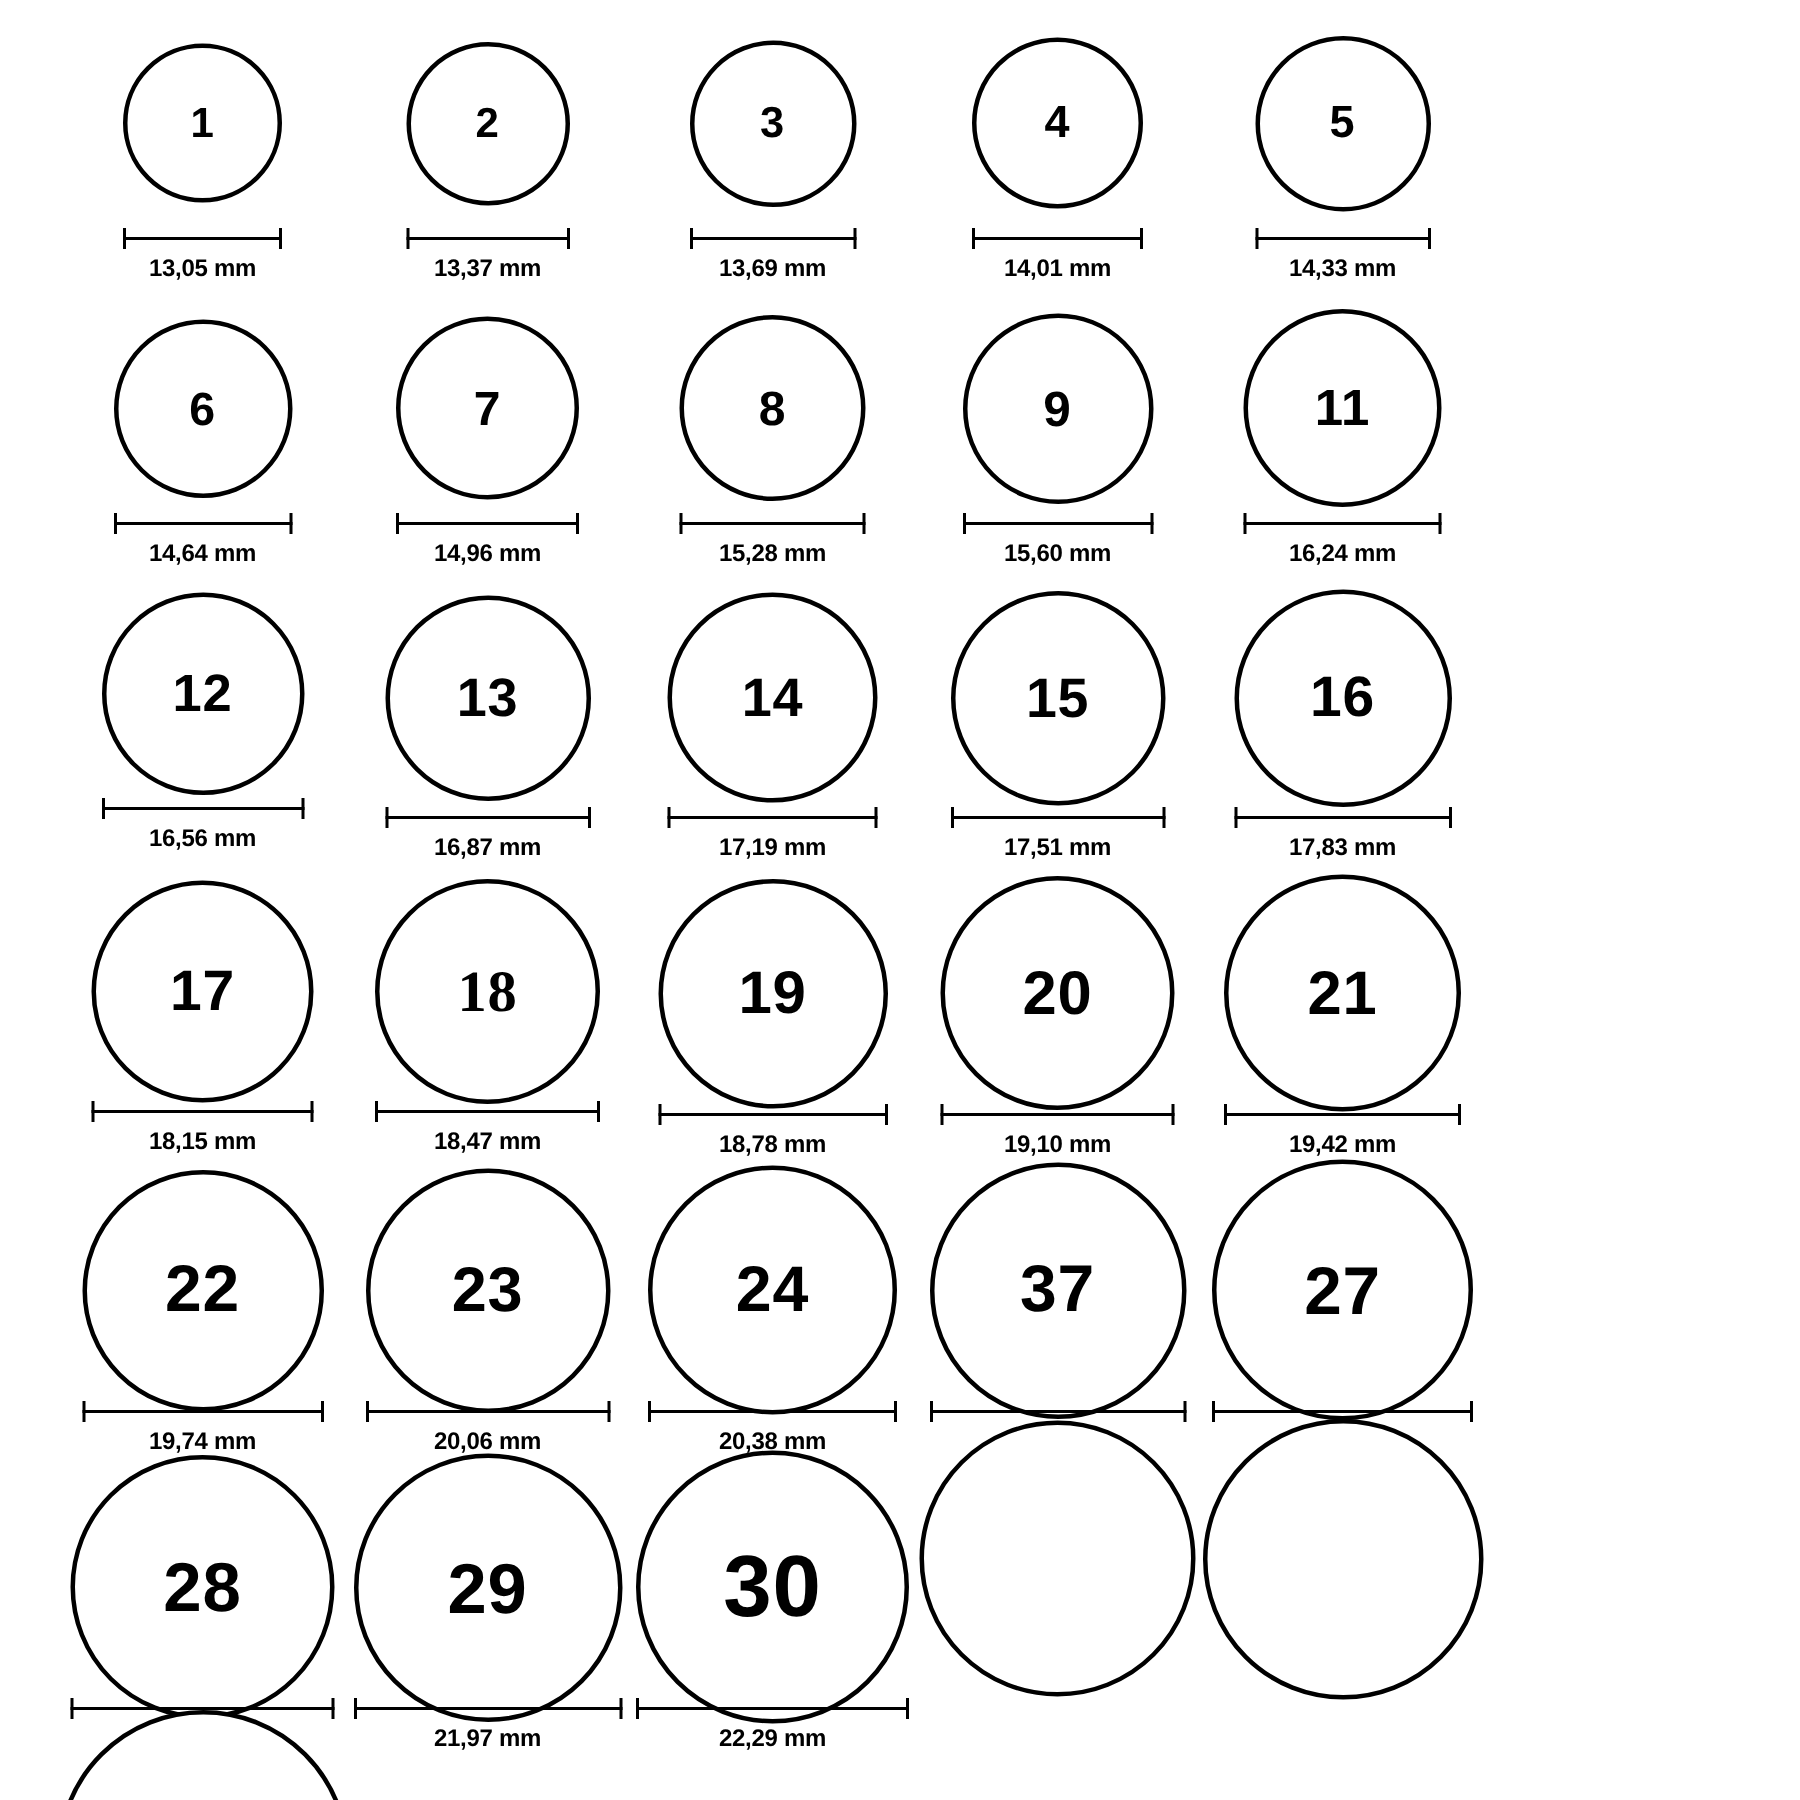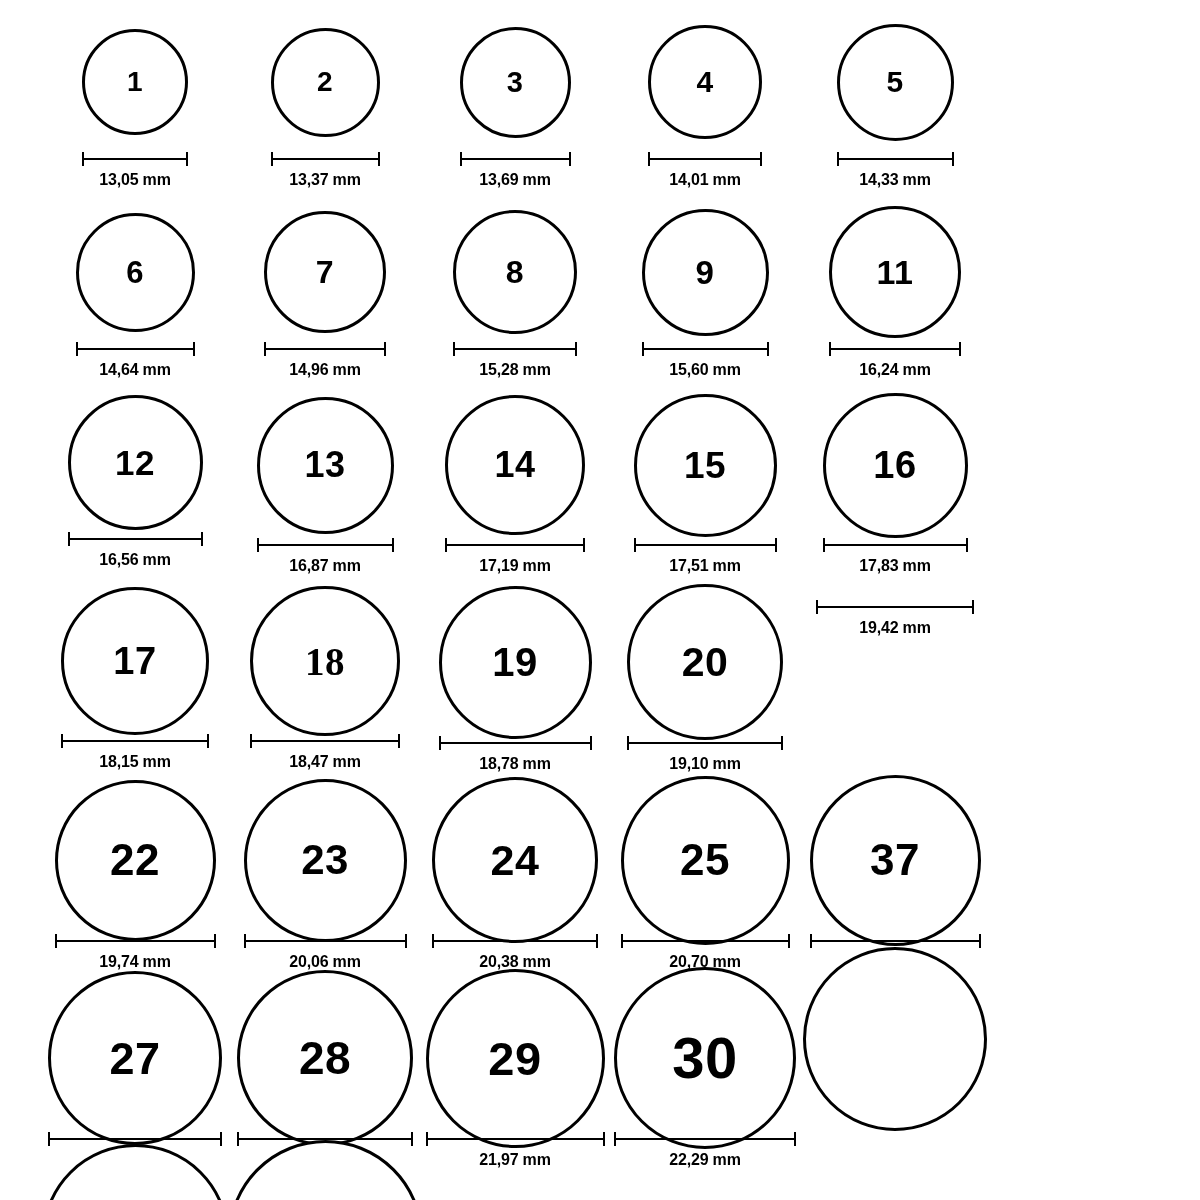--- a/index.html
+++ b/index.html
@@ -330,20 +330,25 @@
           </div>
         </div>
         <div class="measure" style="width: 156px;">
           <div class="bar"></div>
           <div class="tick left"></div>
           <div class="tick right"></div>
         </div>
         <div class="label">19,10 mm</div>
       </div>
       <div class="cell" style="height: 198px;">
+        <div class="ring-wrap" style="height: 136px;">
+          <div class="ring" style="width: 158px; height: 158px;">
+            <span class="ring-number" style="font-size: 41px;">21</span>
+          </div>
+        </div>
         <div class="measure" style="width: 158px;">
           <div class="bar"></div>
           <div class="tick left"></div>
           <div class="tick right"></div>
         </div>
         <div class="label">19,42 mm</div>
       </div>
       <div class="cell" style="height: 198px;">
         <div class="ring-wrap" style="height: 136px;">
           <div class="ring" style="width: 161px; height: 161px;">
@@ -375,33 +380,20 @@
           <div class="ring" style="width: 166px; height: 166px;">
             <span class="ring-number" style="font-size: 43px;">24</span>
           </div>
         </div>
         <div class="measure" style="width: 166px;">
           <div class="bar"></div>
           <div class="tick left"></div>
           <div class="tick right"></div>
         </div>
         <div class="label">20,38 mm</div>
-      </div>
-      <div class="cell" style="height: 198px;">
-        <div class="ring-wrap" style="height: 136px;">
-          <div class="ring" style="width: 169px; height: 169px;">
-            <span class="ring-number" style="font-size: 44px;">25</span>
-          </div>
-        </div>
-        <div class="measure" style="width: 169px;">
-          <div class="bar"></div>
-          <div class="tick left"></div>
-          <div class="tick right"></div>
-        </div>
-        <div class="label">20,70 mm</div>
       </div>
       <div class="cell" style="height: 198px;">
         <div class="ring-wrap" style="height: 136px;">
           <div class="ring" style="width: 171px; height: 171px;">
             <span class="ring-number" style="font-size: 44px;">37</span>
           </div>
         </div>
         <div class="measure" style="width: 171px;">
           <div class="bar"></div>
           <div class="tick left"></div>

